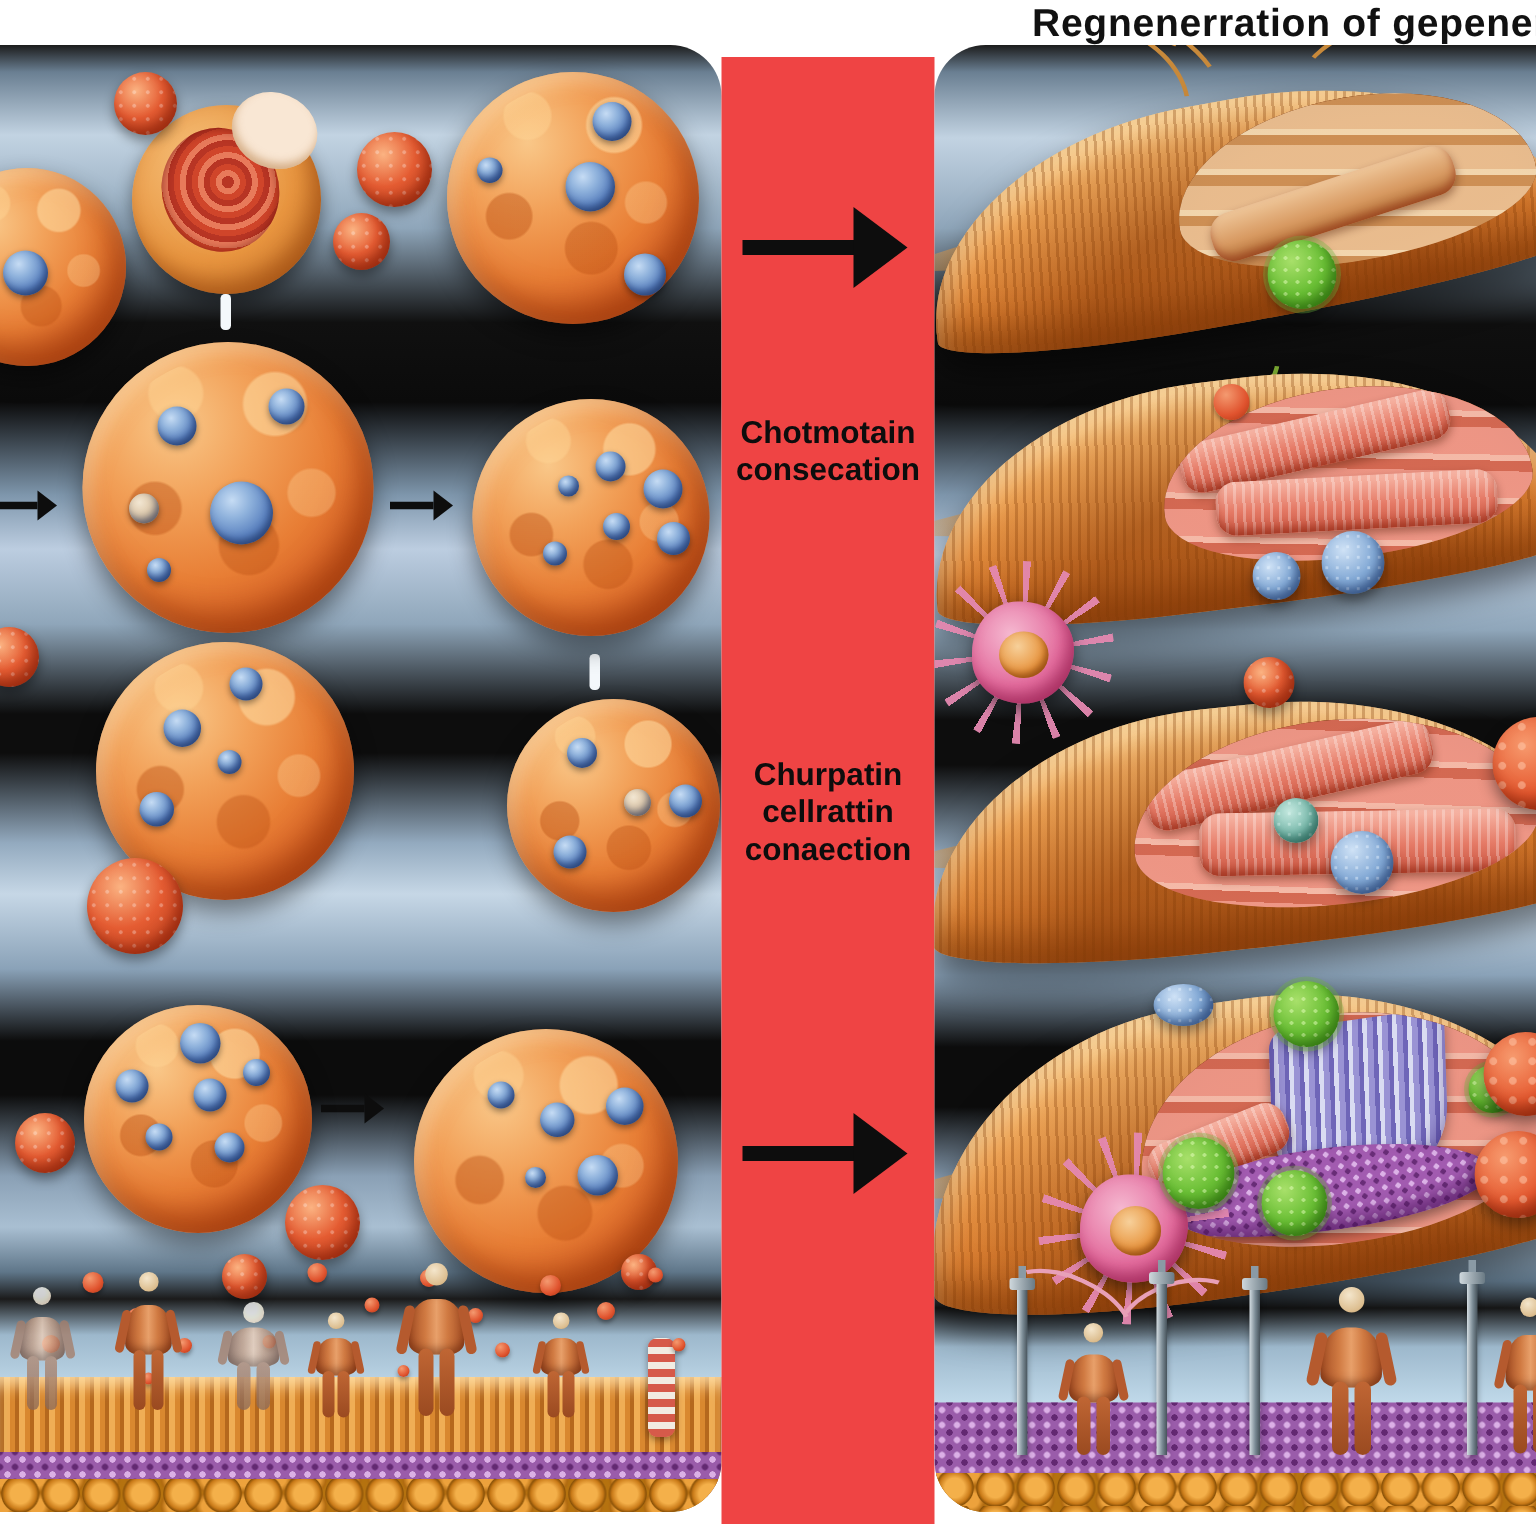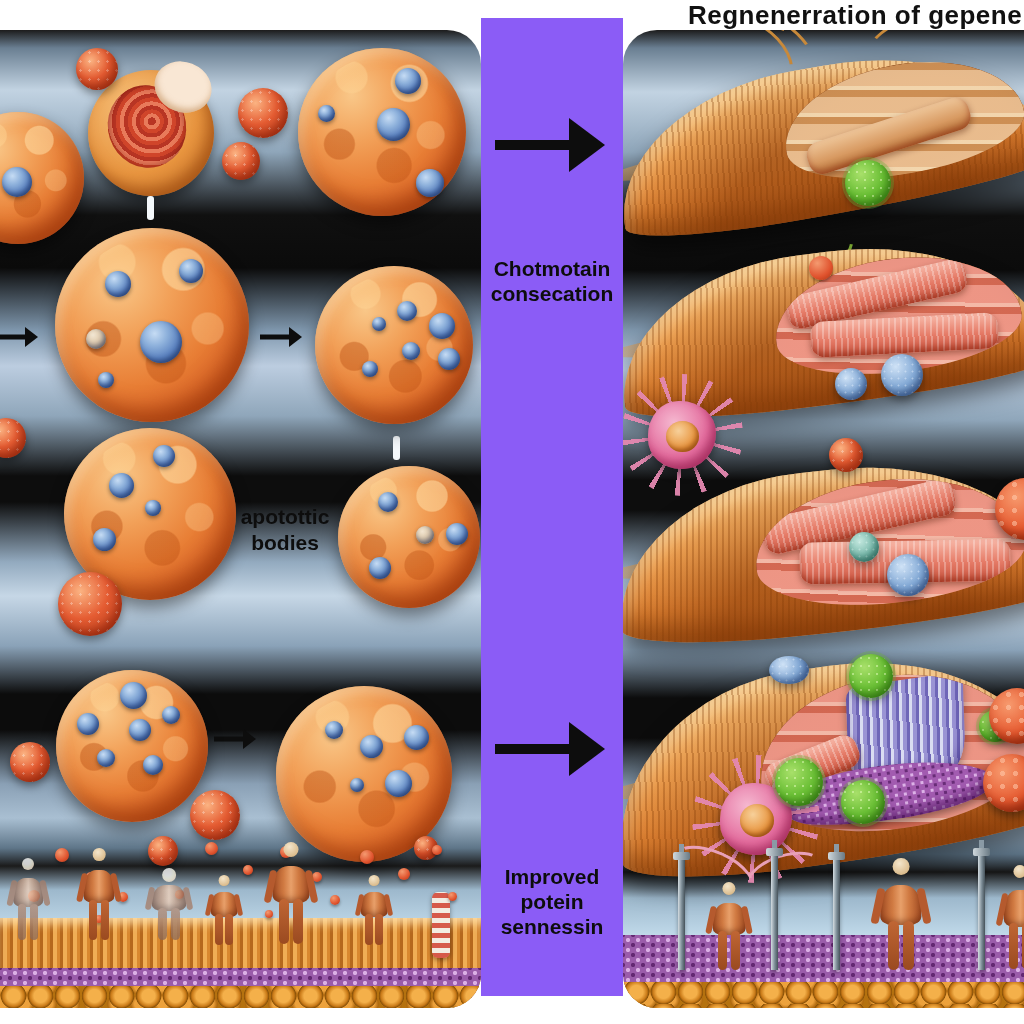--- a/index.html
+++ b/index.html
@@ -18,21 +18,21 @@
       #7e96ac 300px,#bccde0 336px,#8fa6ba 386px,#0d0d0d 446px,#0d0d0d 472px,#93aabf 532px,
       #c6d7e6 566px,#8aa2b8 616px,#0c0c0c 664px,#0c0c0c 700px,#8aa0b5 754px,#a9bfd2 788px,
       #5f7689 818px,#1b1b1b 836px,#9db8cc 860px,#c3dcec 900px,#cfe4f0 978px);}
   .panel-right{left:623px;width:401px;border-radius:34px 0 0 34px;
     background:linear-gradient(180deg,
       #1c1c1c 0px,#6a7f92 18px,#c2d3e2 62px,#8fa6ba 122px,#0f0f0f 186px,#0b0b0b 240px,
       #7e96ac 300px,#bccde0 340px,#8fa6ba 390px,#0d0d0d 450px,#0d0d0d 480px,#93aabf 540px,
       #c6d7e6 576px,#8aa2b8 620px,#0c0c0c 668px,#0c0c0c 708px,#8aa0b5 758px,#a9bfd2 794px,
       #5f7689 824px,#161616 842px,#9db8cc 868px,#c3dcec 908px,#cfe4f0 978px);}
   
-  .gutter{position:absolute;left:481px;top:18px;width:142px;height:978px;background:#8b5cf6;}
+  .gutter{position:absolute;left:481px;top:38px;width:142px;height:978px;background:#ef4444;}
   .step-label{position:absolute;left:0;width:100%;text-align:center;font-weight:bold;
               font-size:21px;line-height:1.2;white-space:pre-line;color:#0d0d0d;}
   
   .big-arrow{position:absolute;width:110px;height:58px;}
   .big-arrow .shaft{position:absolute;left:0;top:50%;width:76px;height:10px;background:#0d0d0d;transform:translateY(-50%);}
   .big-arrow .ahead{position:absolute;right:0;top:50%;transform:translateY(-50%);width:0;height:0;
     border-top:27px solid transparent;border-bottom:27px solid transparent;border-left:36px solid #0d0d0d;}
   .sm-arrow{position:absolute;height:22px;}
   .sm-arrow .shaft{position:absolute;left:0;top:50%;height:5px;background:#0d0d0d;transform:translateY(-50%);width:calc(100% - 13px);}
   .sm-arrow .ahead{position:absolute;right:0;top:50%;transform:translateY(-50%);width:0;height:0;
@@ -205,22 +205,20 @@
         </div>
       <div class="sm-arrow" style="left:260px;top:296px;width:42px;">
           <div class="shaft"></div>
           <div class="ahead"></div>
         </div>
       <div class="sm-arrow" style="left:214px;top:698px;width:42px;">
           <div class="shaft"></div>
           <div class="ahead"></div>
         </div>
 
-      <div class="apo-label" style="left:222px;top:474px;width:126px;">apotottic
-bodies</div>
 
       <div class="palisade" style="top:888px;height:72px;"></div>
       <div class="purpleband" style="top:938px;height:30px;"></div>
       <div class="pebbles" style="top:956px;height:22px;"></div>
 
       <div class="pole" style="left:432px;top:862px;width:18px;height:66px;"></div>
     <div class="cell" style="left: -48px; top: 82px; width: 132px; height: 132px;">
           <div class="nuc" style="left: 38%; top: 42%; width: 30px; height: 30px;"></div>
         </div>
         <div class="cell" style="left: 298px; top: 18px; width: 168px; height: 168px;">
@@ -347,27 +345,27 @@
       </div>
   </div>
 
   <div class="gutter">
     <div class="big-arrow" style="left:14px;top:98px;">
         <div class="shaft"></div>
         <div class="ahead"></div>
       </div>
     <div class="step-label" style="top:238px;">Chotmotain
 consecation</div>
+    <div class="step-label" style="top:466px;">Churpatin
+cellrattin
+conaection</div>
     <div class="big-arrow" style="left:14px;top:702px;">
         <div class="shaft"></div>
         <div class="ahead"></div>
       </div>
-    <div class="step-label" style="top:846px;">Improved
-potein
-sennessin</div>
   </div>
 
   <div class="panel panel-right">
     <div class="layer">
 
       <div class="tendril" style="left:40px;top:-24px;width:150px;height:90px;transform:rotate(18deg);"></div>
       <div class="tendril" style="left:150px;top:-38px;width:120px;height:80px;transform:rotate(-25deg);"></div>
       <div class="tendril" style="left:80px;top:-6px;width:90px;height:60px;transform:rotate(40deg);"></div>
       <div class="tendril" style="left:240px;top:-20px;width:140px;height:70px;transform:rotate(-12deg);"></div>
 

